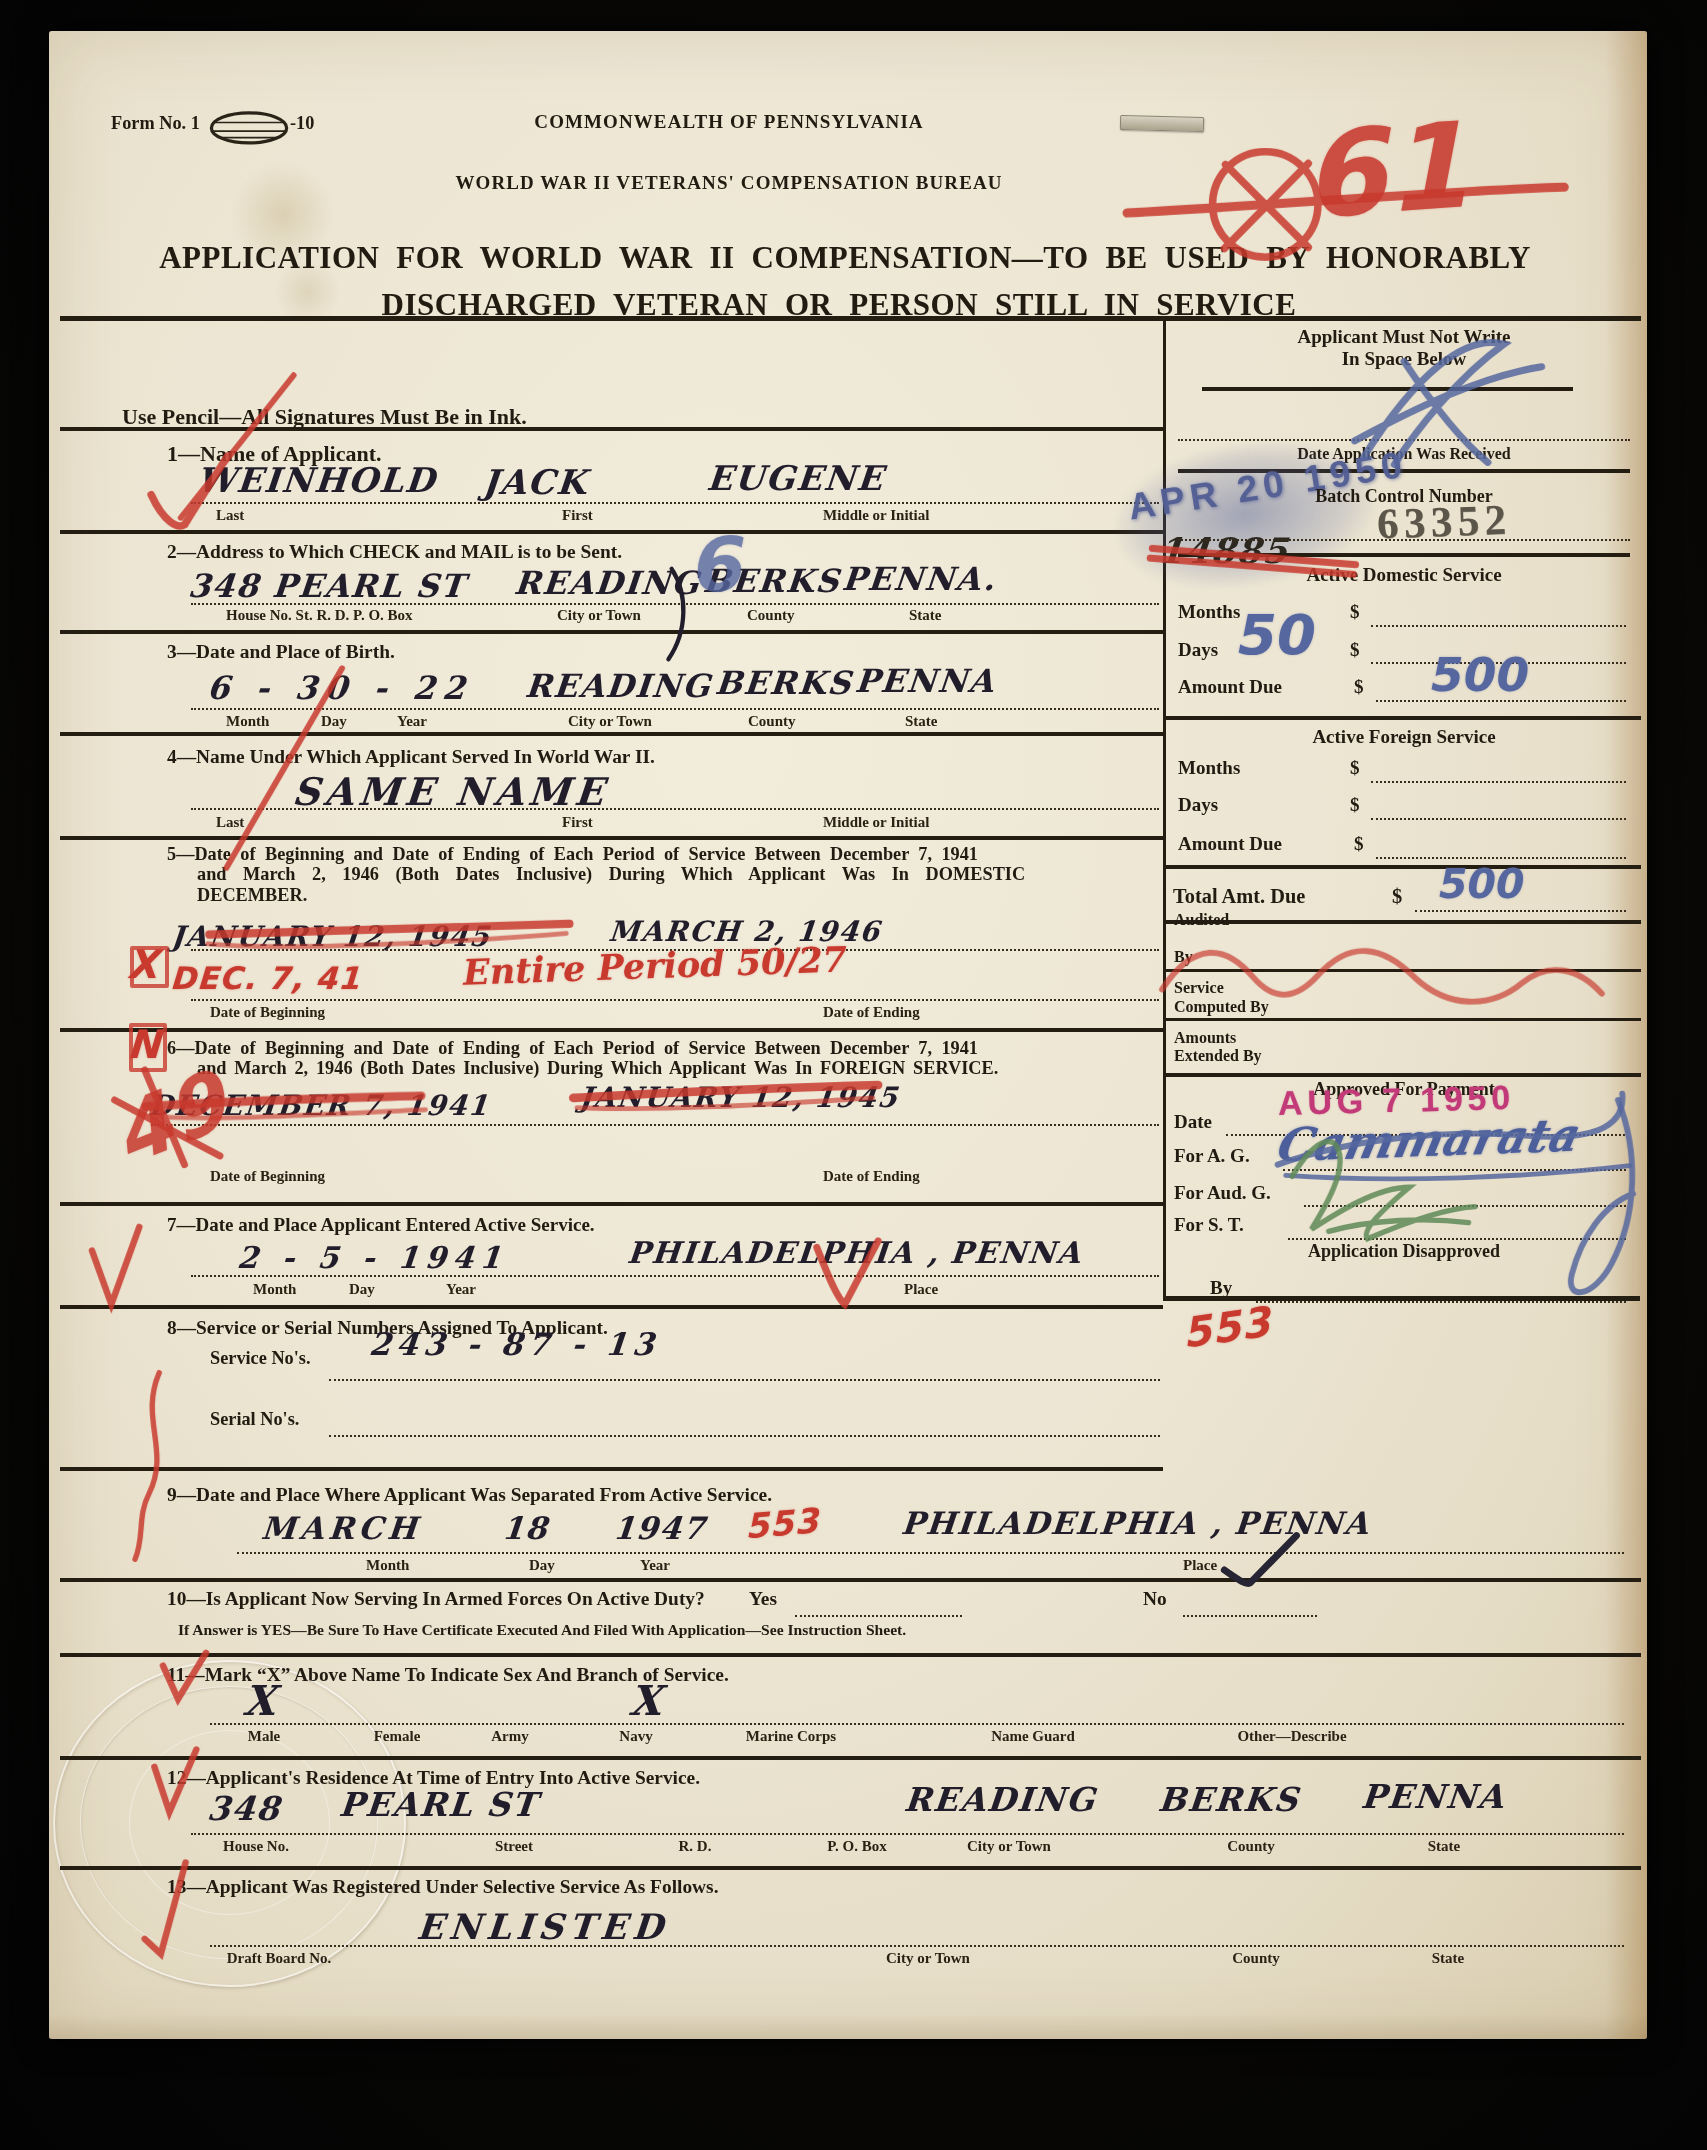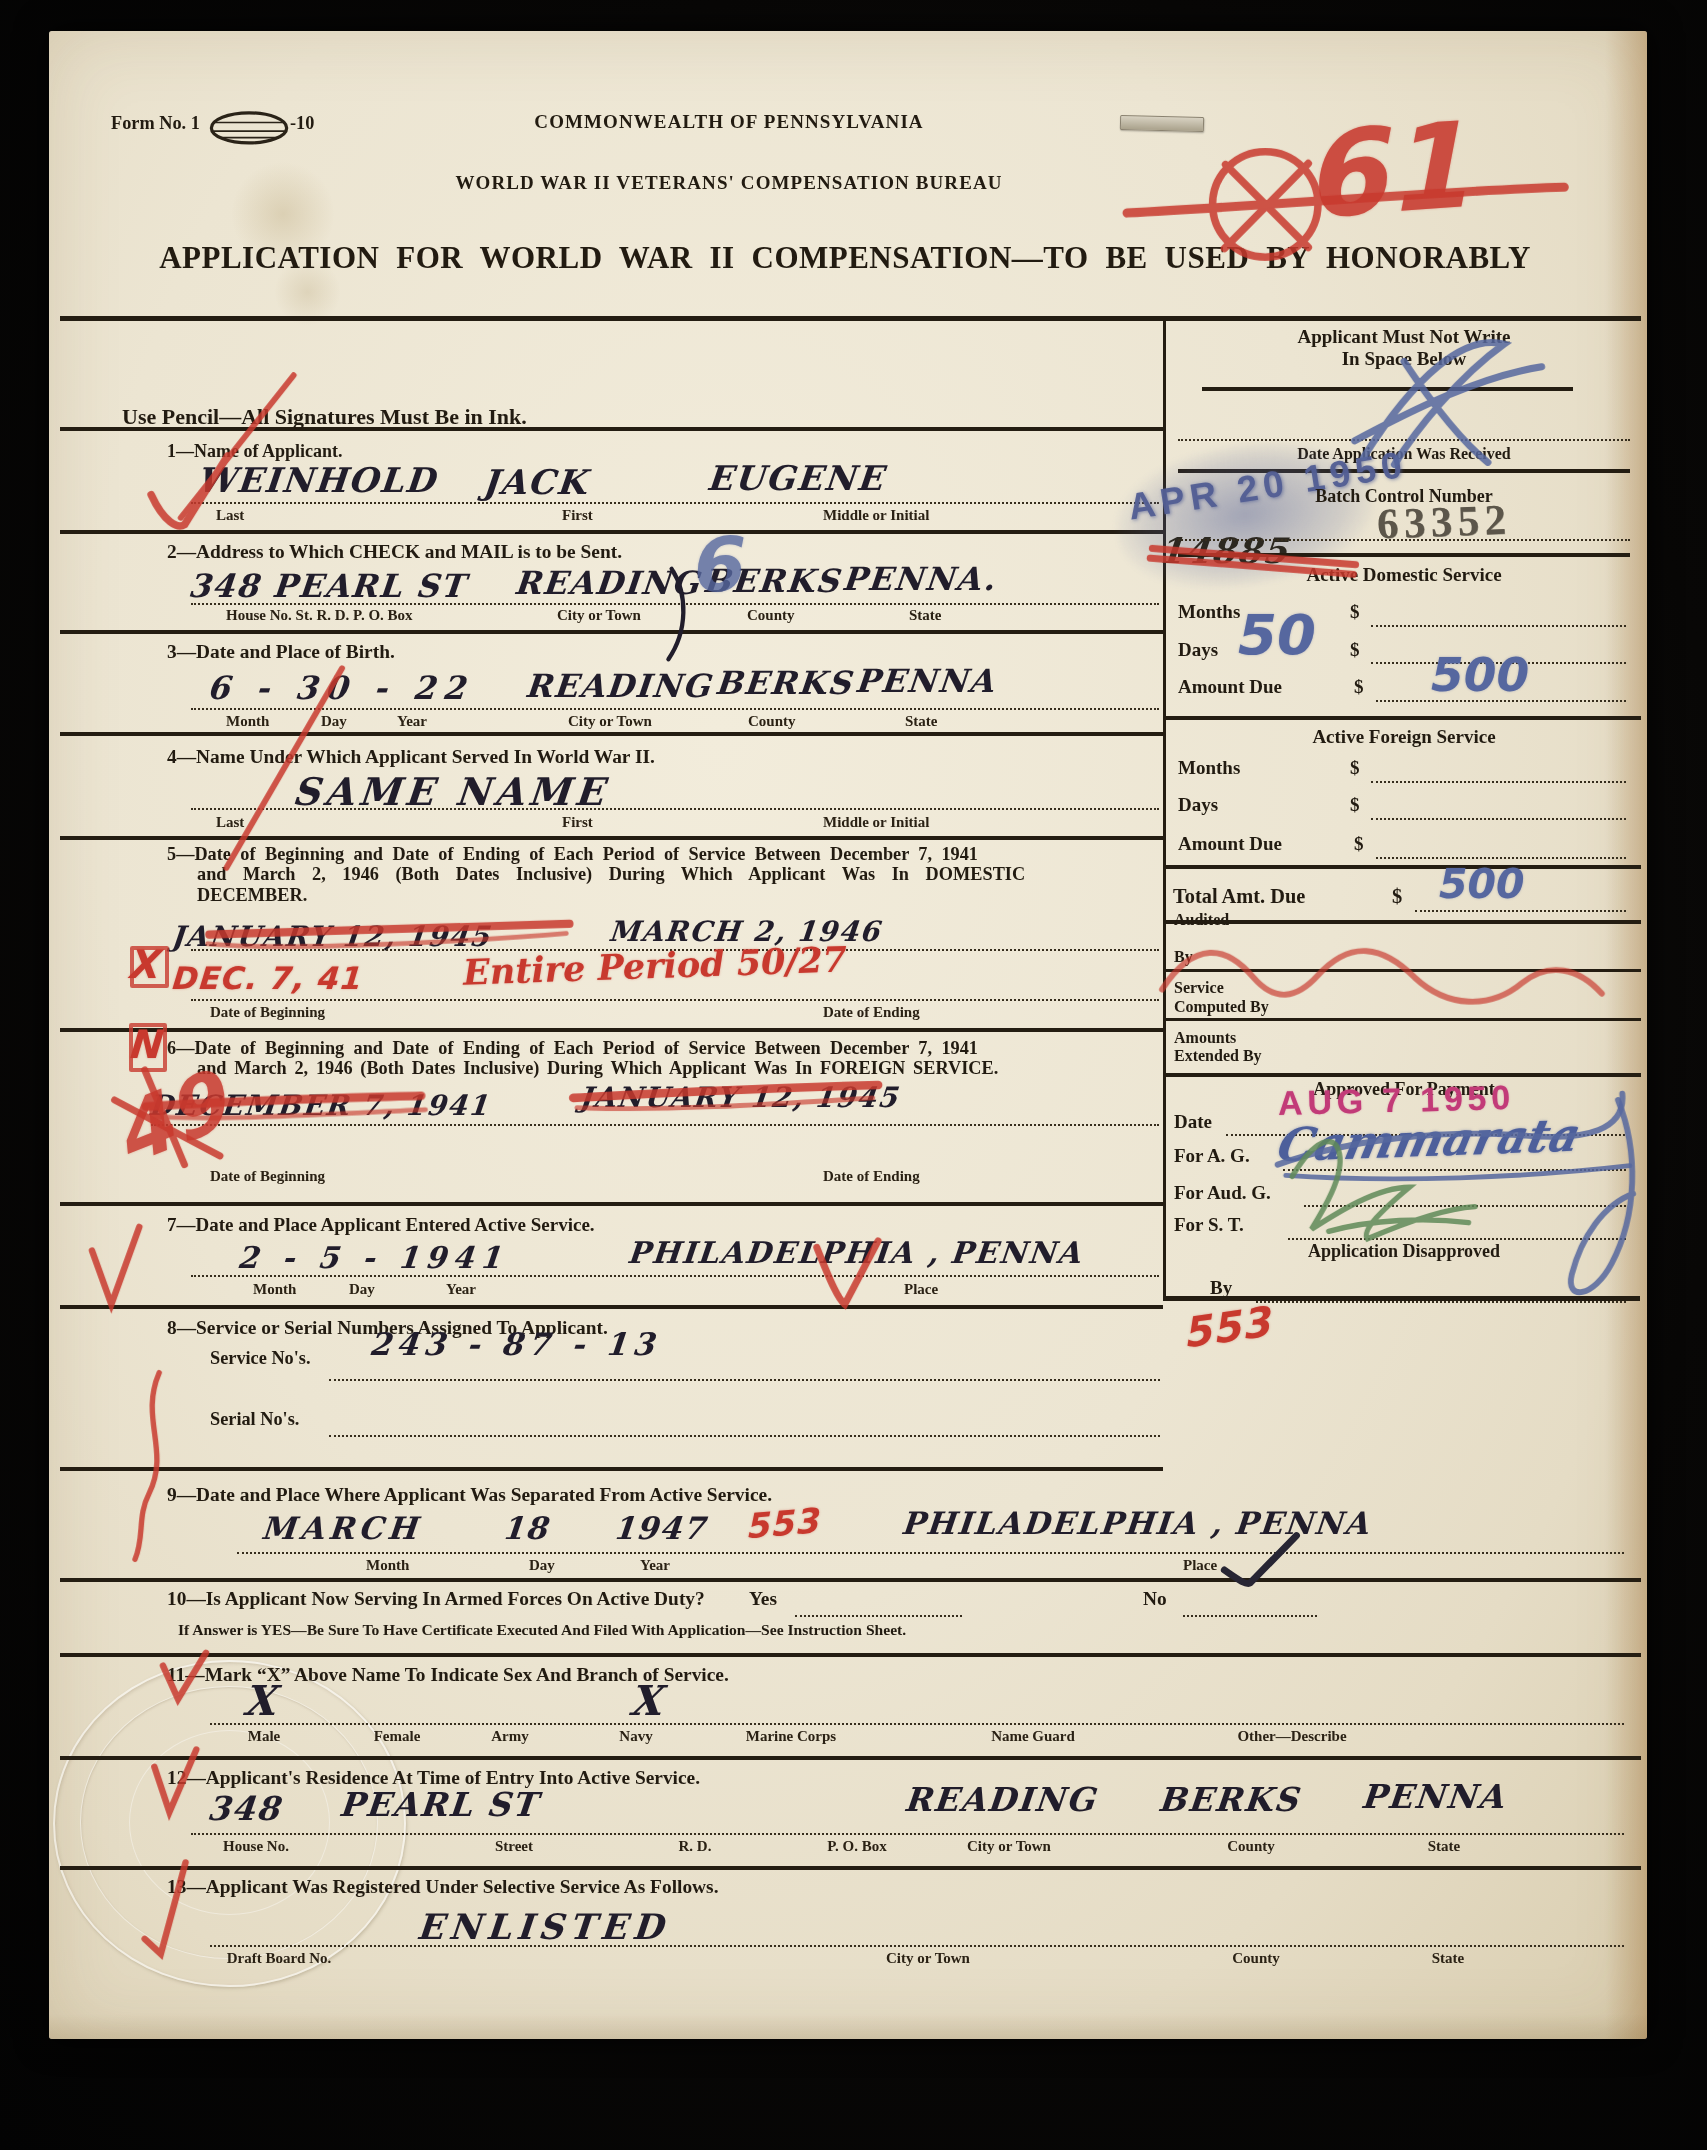--- a/index.html
+++ b/index.html
@@ -54,20 +54,21 @@
   <div class="seal2" style="left:31px;top:1655px;width:296px;height:271px;"></div>
   <div class="seal3" style="left:80px;top:1699px;width:199px;height:183px;"></div>
 
   <div class="abs" style="left:1071px;top:85px;width:82px;height:13px;background:linear-gradient(#d8d2c2,#aaa28c);border:1.1px solid #8a8270;border-radius:1.6px;transform:rotate(1.5deg);box-shadow:0.5px 1.1px 1.6px rgba(0,0,0,.25);"></div>
 
   <div class="hdr" style="left:62px;top:82px;font-size:18.3px;">Form No. 1</div>
   <div class="hdr" style="left:241px;top:82px;font-size:18.3px;">-10</div>
   <div class="hdr ctr" style="left:680px;top:80px;font-size:19px;letter-spacing:1.1px;">COMMONWEALTH OF PENNSYLVANIA</div>
   <div class="hdr ctr" style="left:680px;top:141px;font-size:19px;letter-spacing:1.1px;">WORLD WAR II VETERANS' COMPENSATION BUREAU</div>
   <div class="hdr ctr" style="left:796px;top:209px;font-size:31px;word-spacing:8.6px;letter-spacing:0.5px;">APPLICATION FOR WORLD WAR II COMPENSATION—TO BE USED BY HONORABLY</div>
+  <div class="hdr ctr" style="left:790px;top:256px;font-size:31px;word-spacing:8.6px;letter-spacing:0.5px;">DISCHARGED VETERAN OR PERSON STILL IN SERVICE</div>
 
   <div class="hwr" style="left:1264px;top:70px;font-size:118px;transform:rotate(-4deg) skewX(-4deg);opacity:.88;">61</div>
 
   <div class="rule" style="left:10.8px;top:285px;width:1581px;height:4.8px;"></div>
   <div class="vrule" style="left:1114px;top:285px;height:984px;"></div>
   <div class="rule" style="left:10.8px;top:396px;width:1103px;"></div>
   <div class="rule" style="left:10.8px;top:499px;width:1103px;"></div>
   <div class="rule" style="left:10.8px;top:599px;width:1103px;"></div>
   <div class="rule" style="left:10.8px;top:701px;width:1103px;"></div>
   <div class="rule" style="left:10.8px;top:805px;width:1103px;"></div>
@@ -75,21 +76,21 @@
   <div class="rule" style="left:10.8px;top:1171px;width:1103px;"></div>
   <div class="rule" style="left:10.8px;top:1274px;width:1103px;"></div>
   <div class="rule" style="left:10.8px;top:1436px;width:1103px;"></div>
   <div class="rule" style="left:10.8px;top:1547px;width:1581px;"></div>
   <div class="rule" style="left:10.8px;top:1622px;width:1581px;"></div>
   <div class="rule" style="left:10.8px;top:1725px;width:1581px;"></div>
   <div class="rule" style="left:10.8px;top:1835px;width:1581px;"></div>
 
   <div class="hdr" style="left:73px;top:373px;font-size:22px;">Use Pencil—All Signatures Must Be in Ink.</div>
 
-  <div class="hdr" style="left:118px;top:410px;font-size:18px;">1—Name of Applicant.</div>
+  <div class="hdr" style="left:118px;top:410px;font-size:22px;">1—Name of Applicant.</div>
   <div class="hw" style="left:151px;top:429px;font-size:34px;">WEINHOLD</div>
   <div class="hw" style="left:436px;top:431px;font-size:34px;">JACK</div>
   <div class="hw" style="left:661px;top:427px;font-size:34px;">EUGENE</div>
   <div class="dot" style="left:142px;top:471px;width:968px;"></div>
   <div class="lbl" style="left:167px;top:476px;">Last</div>
   <div class="lbl" style="left:513px;top:476px;">First</div>
   <div class="lbl" style="left:774px;top:476px;">Middle or Initial</div>
 
   <div class="hdr" style="left:118px;top:510px;font-size:19.4px;">2—Address to Which CHECK and MAIL is to be Sent.</div>
   <div class="hw" style="left:142px;top:536px;font-size:32px;">348 PEARL ST</div>

